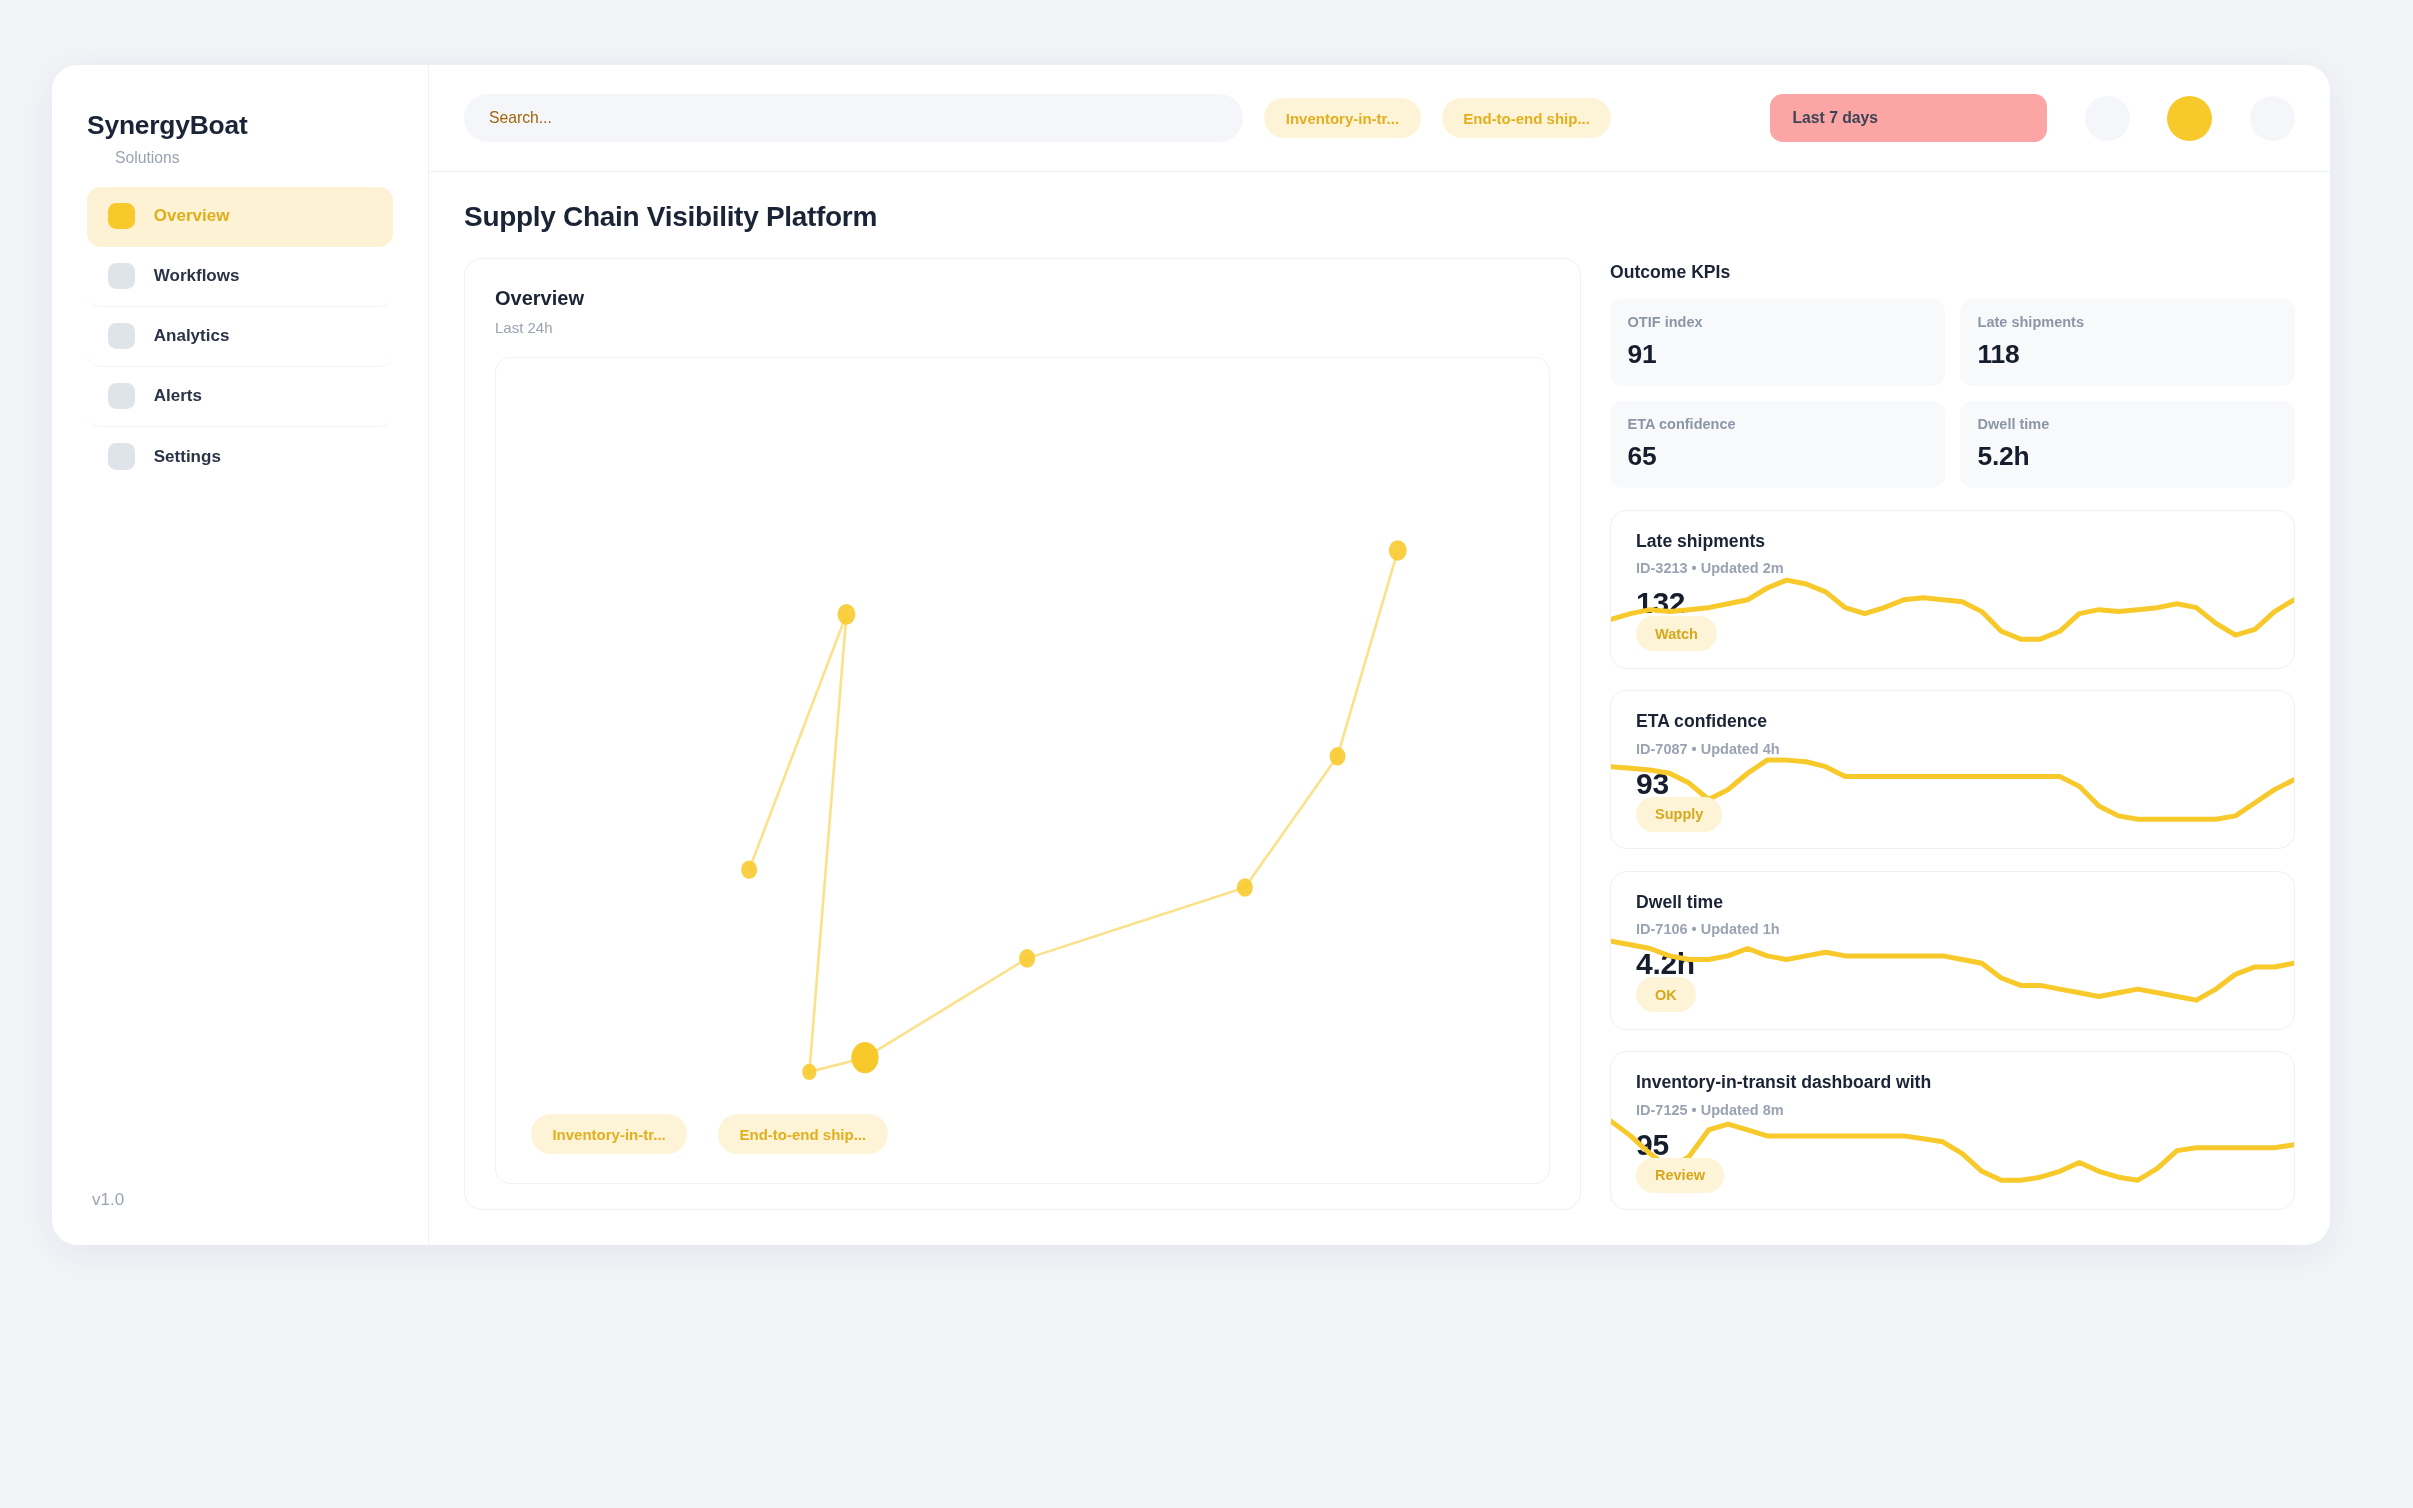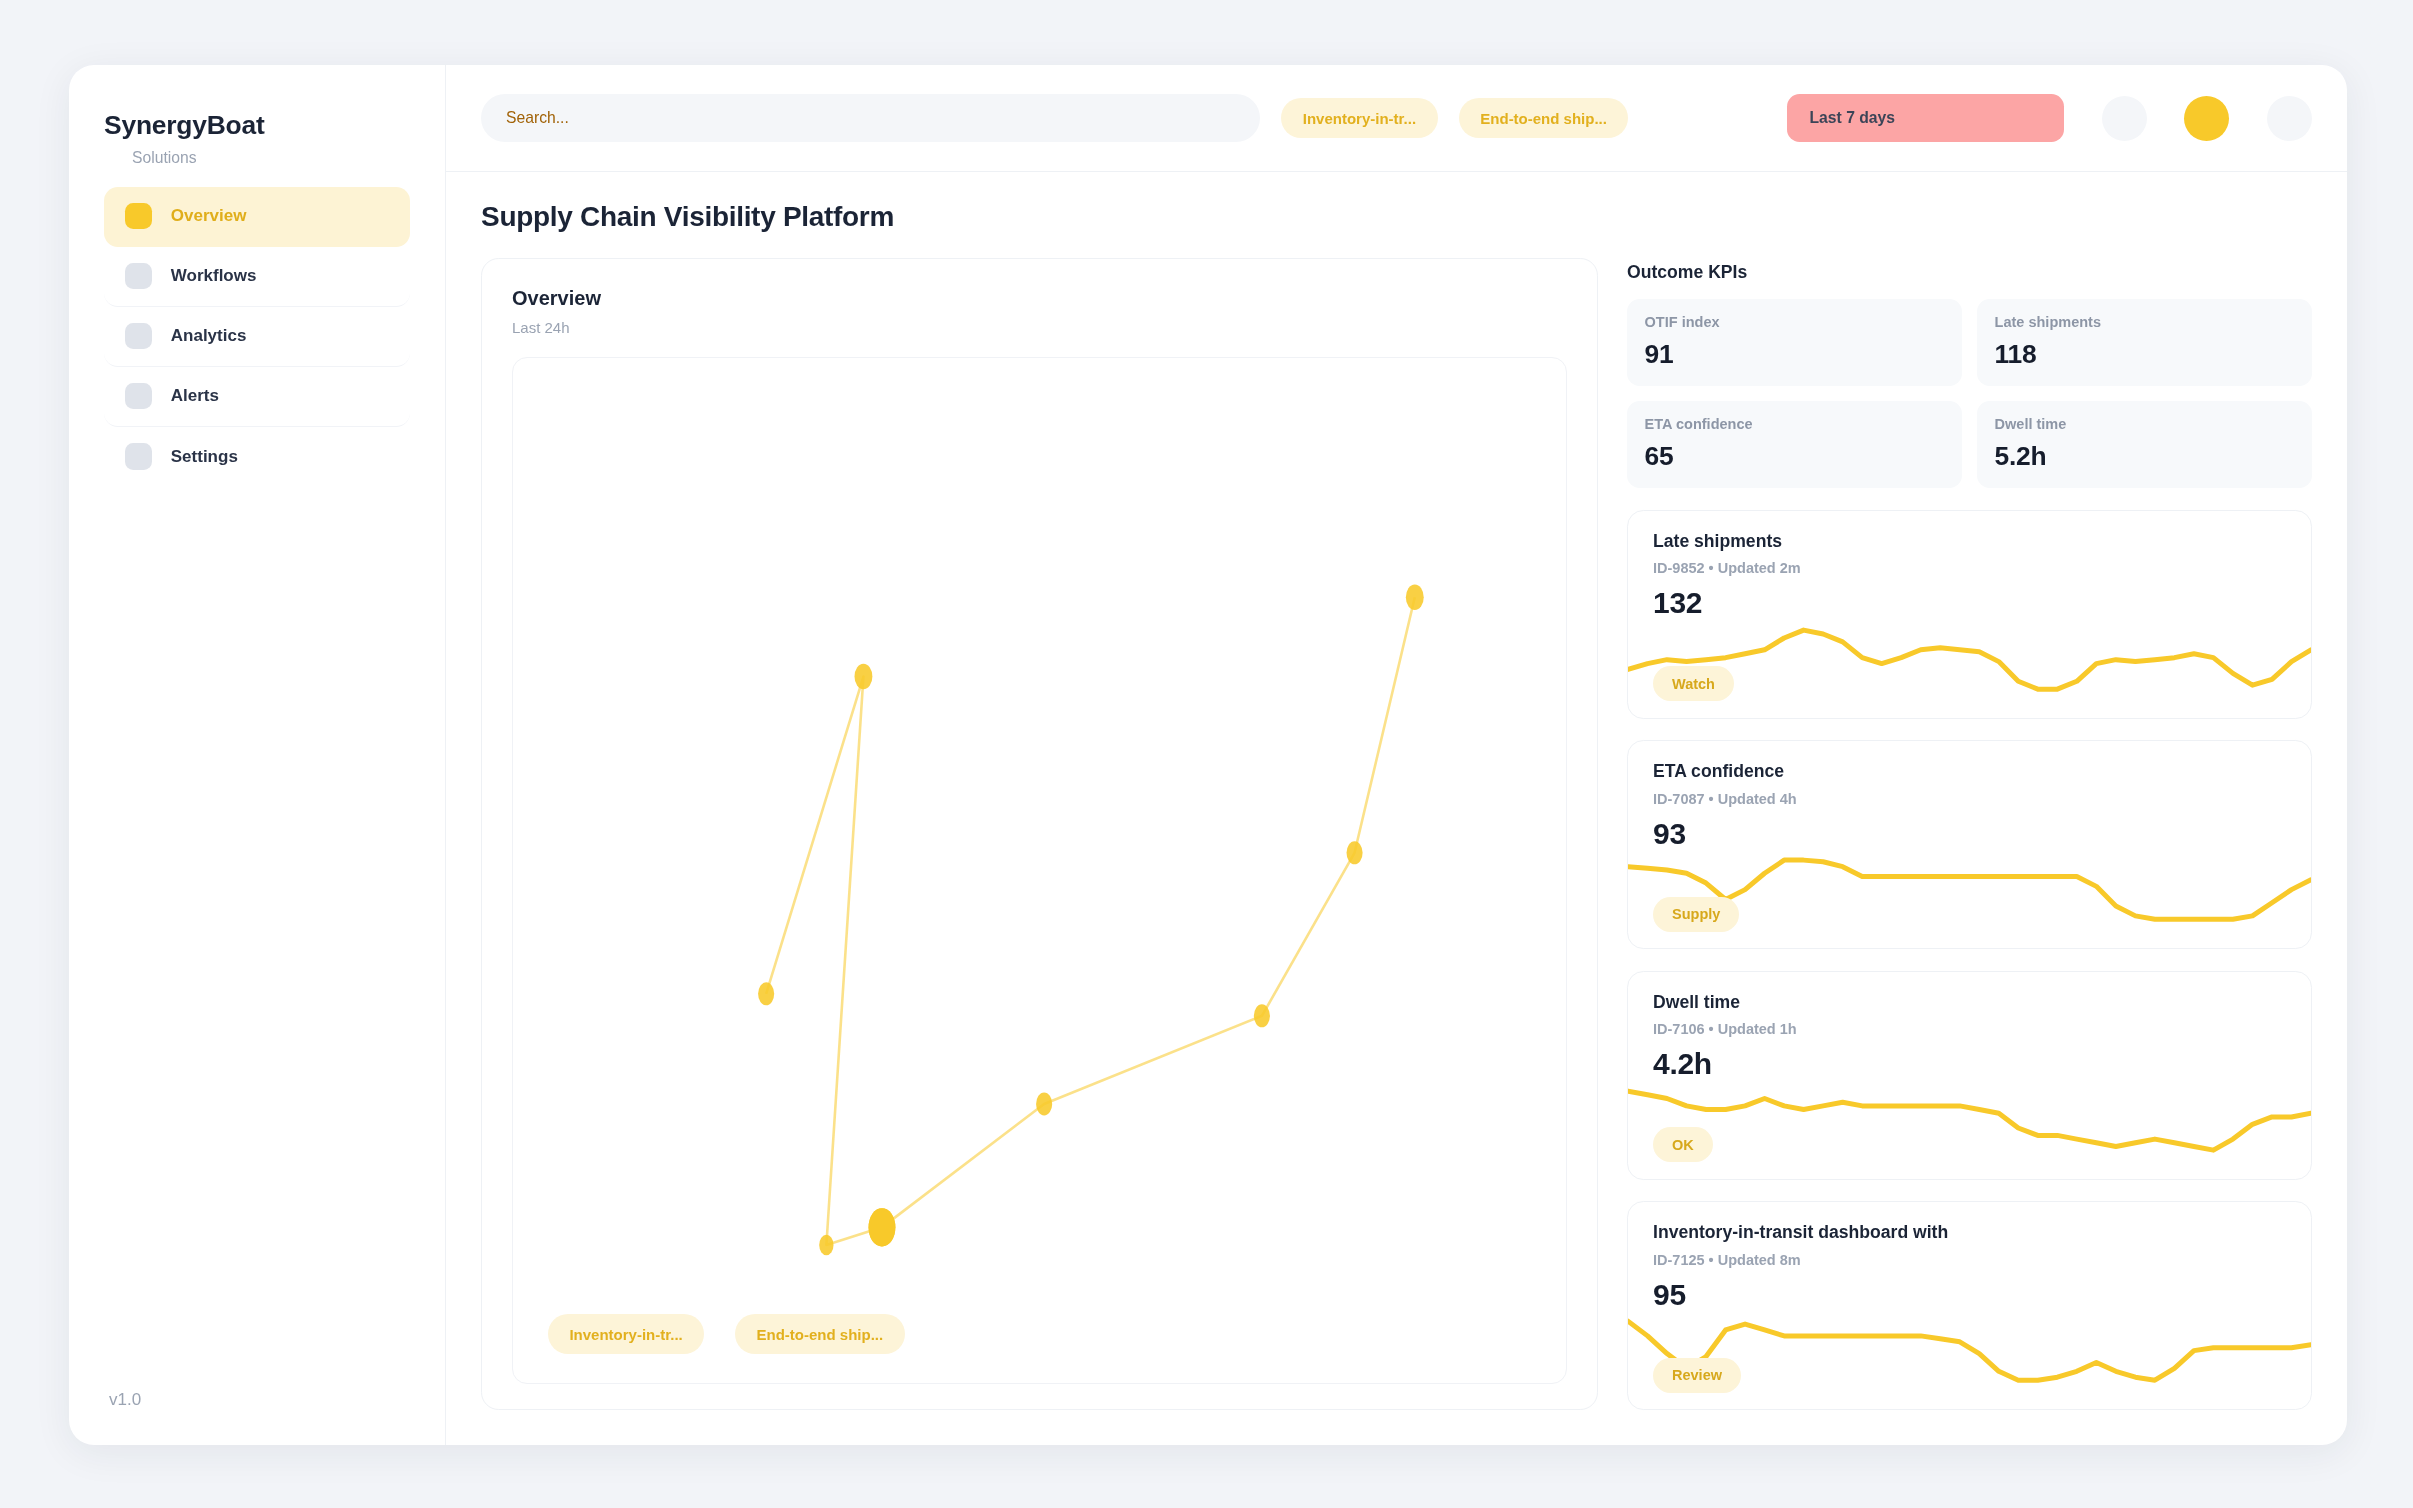--- a/index.html
+++ b/index.html
@@ -7,24 +7,24 @@
   html, body {
     width: 2413px;
     height: 1508px;
     background: #f2f4f8;
     font-family: "Liberation Sans", sans-serif;
     -webkit-font-smoothing: antialiased;
   }
 
   .app-frame {
     position: absolute;
-    left: 69px;
+    left: 52px;
     top: 65px;
     width: 2278px;
-    height: 1380px;
+    height: 1180px;
     background: #ffffff;
     border-radius: 25px;
     box-shadow: 0 7.5px 38px rgba(30,41,59,0.07);
     overflow: hidden;
     display: flex;
   }
 
   
   .sidebar {
     width: 377px;
@@ -401,21 +401,21 @@
             </div>
             <div class="kpi-cell">
               <div class="kpi-label">Dwell time</div>
               <div class="kpi-value">5.2h</div>
             </div>
           </div>
         </div>
 
         <div class="metric-card">
           <div class="metric-name">Late shipments</div>
-          <div class="metric-meta">ID-9852 • Updated 2m</div>
+          <div class="metric-meta">ID-3213 • Updated 2m</div>
           <div class="metric-value">132</div>
           <div class="spark">
               <svg viewBox="0 0 1000 100" preserveAspectRatio="none">
                 <path d="M0.0 64.0 L28.6 56.8 L57.1 52.0 L85.7 54.4 L114.3 52.0 L142.9 49.6 L171.4 44.8 L200.0 40.0 L228.6 25.6 L257.1 16.0 L285.7 20.8 L314.3 30.4 L342.9 49.6 L371.4 56.8 L400.0 49.6 L428.6 40.0 L457.1 37.6 L485.7 40.0 L514.3 42.4 L542.9 54.4 L571.4 78.4 L600.0 88.0 L628.6 88.0 L657.1 78.4 L685.7 56.8 L714.3 52.0 L742.9 54.4 L771.4 52.0 L800.0 49.6 L828.6 44.8 L857.1 49.6 L885.7 68.8 L914.3 83.2 L942.9 76.0 L971.4 54.4 L1000.0 40.0" fill="none" stroke="#f8c92a" stroke-width="5" stroke-linecap="round" stroke-linejoin="round" vector-effect="non-scaling-stroke"></path>
               </svg>
             </div>
           <div class="metric-badge">Watch</div>
         </div>
 
         <div class="metric-card">

